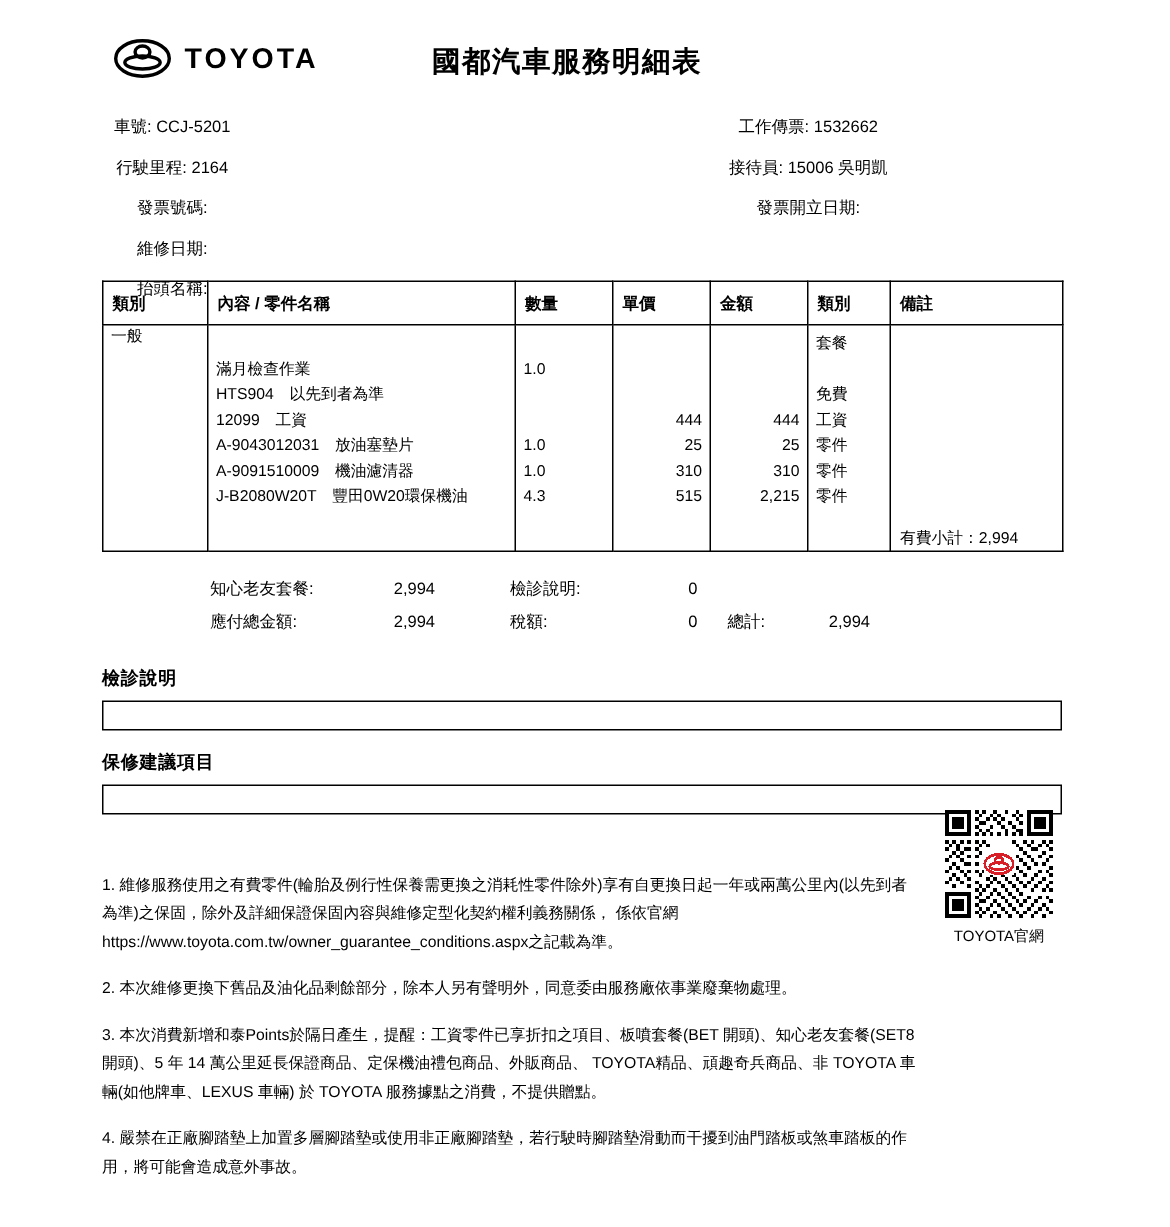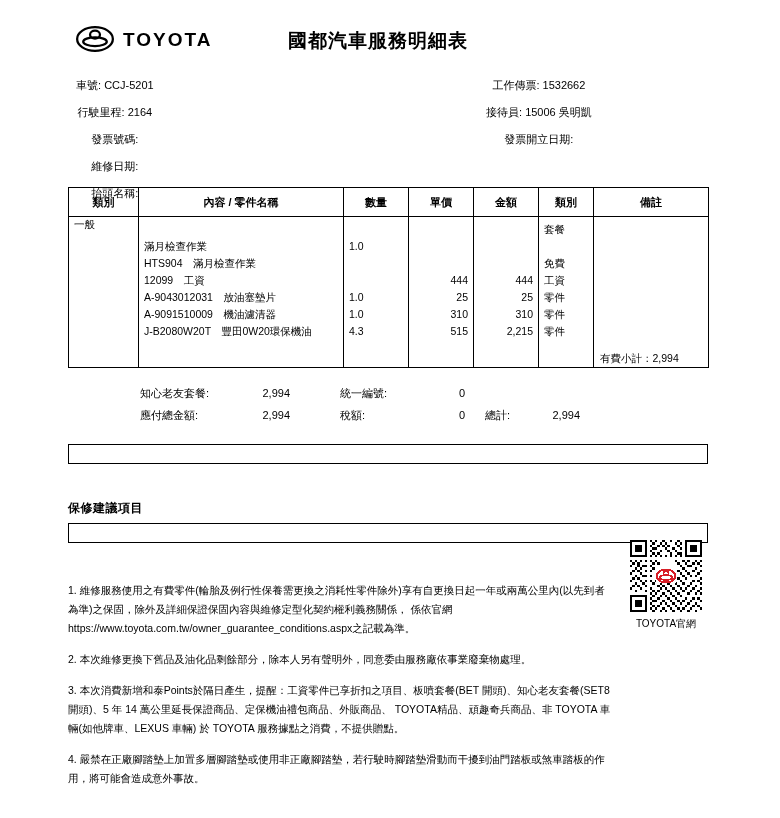--- a/index.html
+++ b/index.html
@@ -95,21 +95,21 @@
   .items-table th,
   .items-table td {
     border: 1px solid #000;
     padding: 0;
     vertical-align: top;
   }
   .items-table thead th {
     height: 28px;
     font-size: 11px;
     font-weight: bold;
-    text-align: center;
+    text-align: left;
     padding: 0 6px;
     vertical-align: middle;
     white-space: nowrap;
   }
   .col-cat    { width: 70px; }
   .col-desc   { width: 205px; }
   .col-qty    { width: 65px; }
   .col-price  { width: 65px; }
   .col-amt    { width: 65px; }
   .col-kind   { width: 55px; }
@@ -303,21 +303,21 @@
 
         <td class="body-cell">
           <div class="line-list cat-first">
             <div class="line">一般</div>
           </div>
         </td>
 
         <td class="body-cell">
           <div class="line-list desc-list">
             <div class="line">滿月檢查作業</div>
-            <div class="line">HTS904　滿月檢查作業</div>
+            <div class="line">HTS904　以先到者為準</div>
             <div class="line">12099　工資</div>
             <div class="line">A-9043012031　放油塞墊片</div>
             <div class="line">A-9091510009　機油濾清器</div>
             <div class="line">J-B2080W20T　豐田0W20環保機油</div>
           </div>
         </td>
 
         <td class="body-cell">
           <div class="line-list qty-list">
             <div class="line">1.0</div>
@@ -367,34 +367,35 @@
           <div class="note-subtotal">有費小計：2,994</div>
         </td>
       </tr>
     </tbody>
   </table>
 
   <div class="totals">
     <div class="tot-row">
       <span class="tot-lbl lbl-a">知心老友套餐:</span>
       <span class="tot-val val-a">2,994</span>
-      <span class="tot-lbl lbl-b">統一編號:</span>
+      <span class="tot-lbl lbl-b">檢診說明:</span>
       <span class="tot-val val-b">0</span>
     </div>
     <div class="tot-row">
       <span class="tot-lbl lbl-a">應付總金額:</span>
       <span class="tot-val val-a">2,994</span>
       <span class="tot-lbl lbl-b">稅額:</span>
       <span class="tot-val val-b">0</span>
       <span class="tot-lbl lbl-c">總計:</span>
       <span class="tot-val val-c">2,994</span>
     </div>
   </div>
 
   <div class="section" id="sec-inspection">
+    <div class="section-title">檢診說明</div>
     <div class="section-box"></div>
   </div>
 
   <div class="section" id="sec-warranty">
     <div class="section-title">保修建議項目</div>
     <div class="section-box"></div>
   </div>
 
   <div class="terms">
     <p class="term">1. 維修服務使用之有費零件(輪胎及例行性保養需更換之消耗性零件除外)享有自更換日起一年或兩萬公里內(以先到者為準)之保固，除外及詳細保證保固內容與維修定型化契約權利義務關係， 係依官網 https://www.toyota.com.tw/owner_guarantee_conditions.aspx之記載為準。</p>

